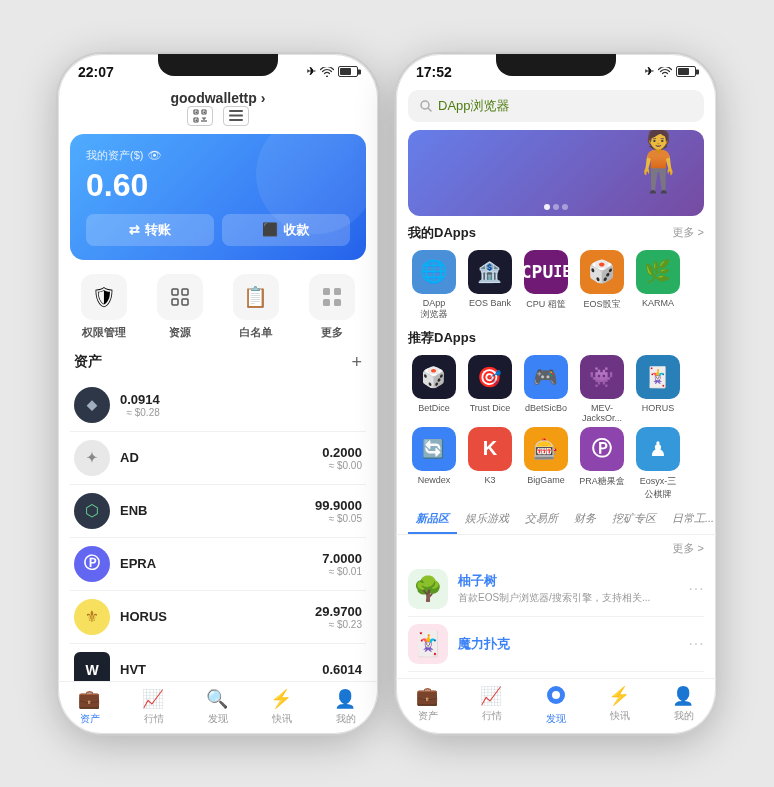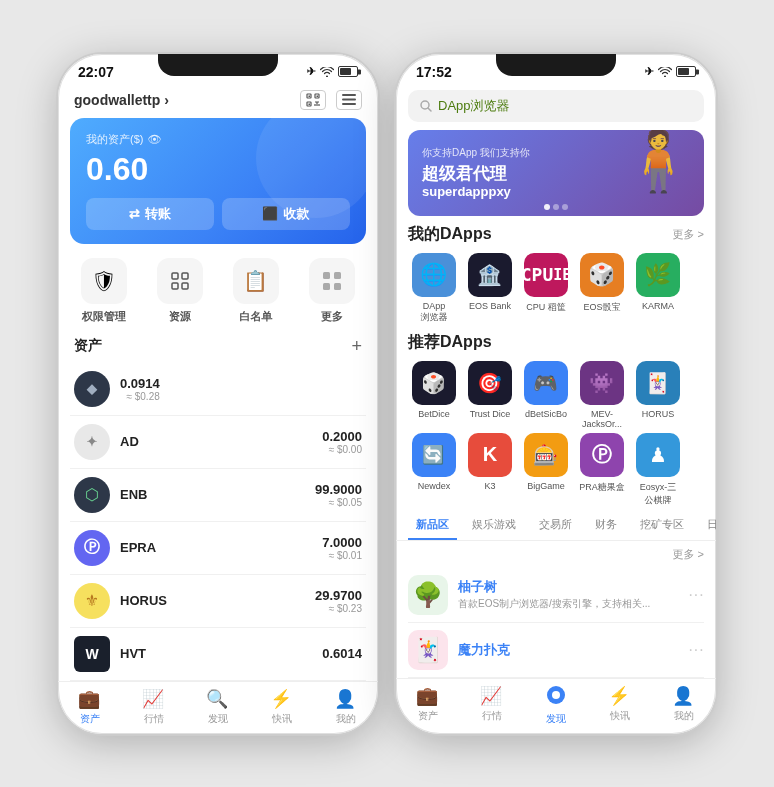--- a/index.html
+++ b/index.html
@@ -75,20 +75,21 @@
       flex-direction: column;
       margin-top: 0;
     }
 
     
     .phone1-header {
       display: flex;
       justify-content: space-between;
       align-items: center;
       padding: 4px 16px 8px;
+      flex-direction: column;
     }
     .wallet-name {
       font-size: 14px; font-weight: 600; color: #333;
       display: flex; align-items: center; gap: 4px;
     }
     .header-icons { display: flex; gap: 10px; }
     .header-icon-btn {
       width: 26px; height: 20px; border: 1.5px solid #ccc;
       border-radius: 4px; display: flex; align-items: center;
       justify-content: center; font-size: 10px; cursor: pointer;
@@ -206,39 +207,39 @@
     }
     .banner-sub { font-size: 10px; opacity: 0.9; }
     
     .dapp-section {
       padding: 0 12px 6px;
     }
     .dapp-section-header {
       display: flex; justify-content: space-between; align-items: center;
       margin-bottom: 8px;
     }
-    .dapp-section-title { font-size: 16px; font-weight: 600; color: #222; }
+    .dapp-section-title { font-size: 13px; font-weight: 600; color: #222; }
     .dapp-more { font-size: 11px; color: #999; cursor: pointer; }
     .dapp-grid {
       display: flex; gap: 4px; overflow-x: auto;
     }
     .dapp-item {
       display: flex; flex-direction: column; align-items: center;
       gap: 4px; min-width: 52px; cursor: pointer;
     }
     .dapp-icon {
       width: 44px; height: 44px; border-radius: 10px;
       display: flex; align-items: center; justify-content: center;
       font-size: 20px; overflow: hidden;
     }
     .dapp-label { font-size: 9px; color: #555; text-align: center; white-space: nowrap; }
     
     .category-tabs {
-      display: flex; gap: 7px; border-bottom: 1px solid #eee;
-      padding: 0 12px; margin-bottom: 6px; overflow-x: auto;
+      display: flex; gap: 0; border-bottom: 1px solid #eee;
+      padding: 0 12px; margin-bottom: 6px; overflow-x: auto; font-style: italic;
     }
     .cat-tab {
       padding: 6px 8px; font-size: 11px; color: #888;
       cursor: pointer; white-space: nowrap; flex-shrink: 0;
       border-bottom: 2px solid transparent;
     }
     .cat-tab.active { color: #3b82f6; border-bottom-color: #3b82f6; font-weight: 600; }
     
     .new-section { flex: 1; overflow-y: auto; padding: 0 12px; }
     .new-section-header {
@@ -494,25 +495,20 @@
 
       <div class="phone2-search">
         <svg width="12" height="12" viewBox="0 0 12 12">
           <circle cx="5" cy="5" r="4" fill="none" stroke="#aaa" stroke-width="1.5"></circle>
           <line x1="8" y1="8" x2="11" y2="11" stroke="#aaa" stroke-width="1.5" stroke-linecap="round"></line>
         </svg>
         <span style="color:#4d7c0f;">DApp浏览器</span>
       </div>
 
       <div class="phone2-banner" style="background: linear-gradient(135deg, #667eea 0%, #764ba2 100%); position:relative; overflow:hidden; margin: 0 12px 8px; border-radius:12px; height:86px; display:flex; align-items:center;">
-        <div class="banner-left" style="padding:10px 14px; flex:1;">
-          <div class="banner-sub" style="font-size:10px; color:rgba(255,255,255,0.9); margin-bottom:4px;">你支持DApp 我们支持你</div>
-          <div style="font-size:17px; font-weight:700; color:#fff; line-height:1.2;">超级君代理</div>
-          <div style="font-size:13px; font-weight:600; color:#fff;">superdapppxy</div>
-        </div>
         <div style="position:absolute; right:8px; top:-5px; font-size:60px; opacity:0.85;">🧍</div>
 
         <div style="position:absolute; bottom:6px; left:50%; transform:translateX(-50%); display:flex; gap:3px;">
           <span style="width:6px;height:6px;border-radius:50%;background:#fff;opacity:0.9;"></span>
           <span style="width:6px;height:6px;border-radius:50%;background:#fff;opacity:0.4;"></span>
           <span style="width:6px;height:6px;border-radius:50%;background:#fff;opacity:0.4;"></span>
         </div>
       </div>
 
       <div class="dapp-section">
@@ -524,21 +520,21 @@
           <div class="dapp-item">
             <div class="dapp-icon" style="background:#4a90d9; color:#fff; font-size:22px;">🌐</div>
             <span class="dapp-label" style="white-space:pre;">DApp
 浏览器</span>
           </div>
           <div class="dapp-item">
             <div class="dapp-icon" style="background:#1a1a2e; color:#fff; font-size:20px;">🏦</div>
             <span class="dapp-label">EOS Bank</span>
           </div>
           <div class="dapp-item">
-            <div class="dapp-icon" style="background:#be185d; color:#fff; font-size:18px; font-weight:700; font-family:monospace;">CPU<br><small>IE</small></div>
+            <div class="dapp-icon" style="background:#701a75; color:#fff; font-size:18px; font-weight:700; font-family:monospace;">CPU<br><small>IE</small></div>
             <span class="dapp-label">CPU 稻筐</span>
           </div>
           <div class="dapp-item">
             <div class="dapp-icon" style="background:#e67e22; color:#fff; font-size:22px;">🎲</div>
             <span class="dapp-label">EOS骰宝</span>
           </div>
           <div class="dapp-item">
             <div class="dapp-icon" style="background:#27ae60; color:#fff; font-size:22px;">🌿</div>
             <span class="dapp-label">KARMA</span>
           </div>

